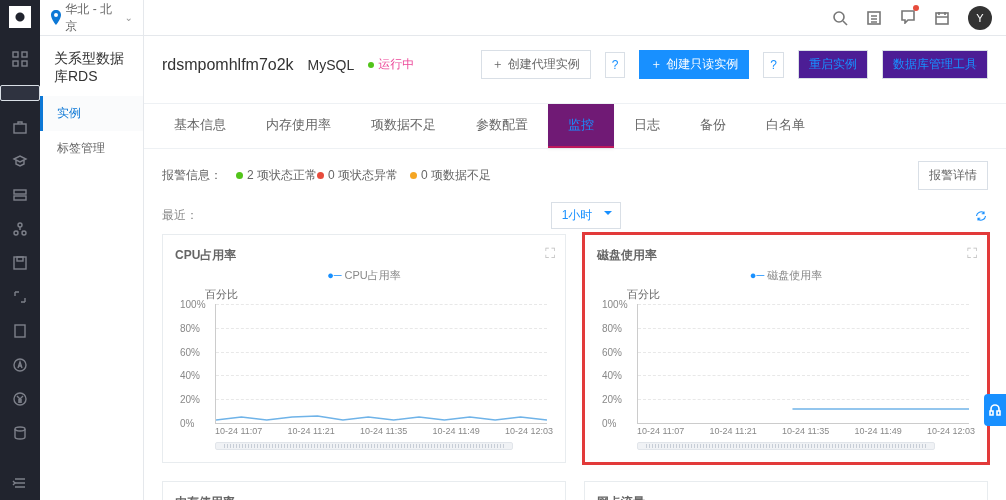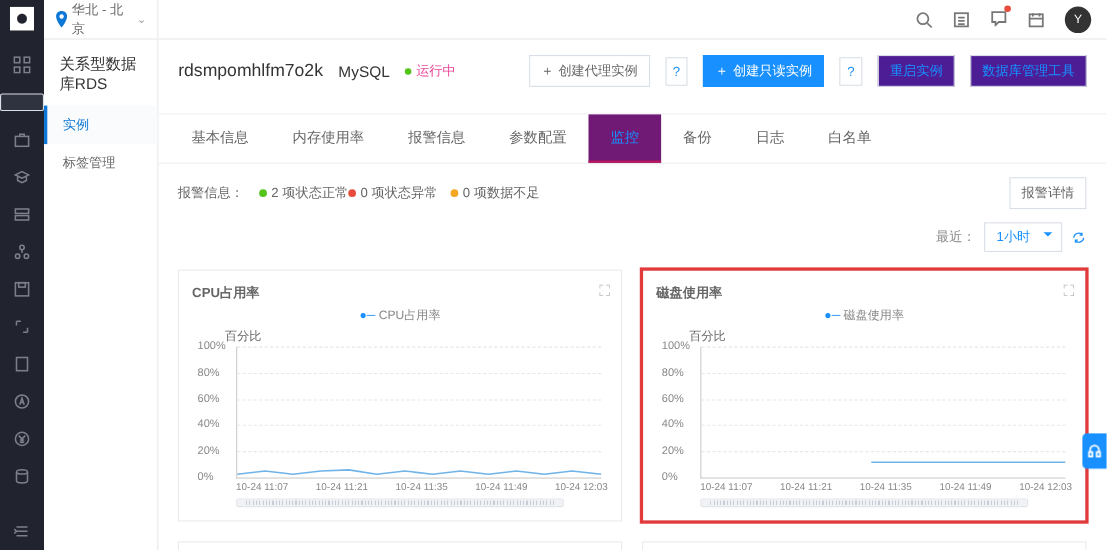--- a/index.html
+++ b/index.html
@@ -33,21 +33,21 @@
 .btn.primary{background:#1890ff;border-color:#1890ff;color:#fff}
 .btn.link{background:#4c1d95;color:#1890ff;border-color:#d9dfe6}
 .btn.q{padding:5px 6px;color:#1890ff}
 .tabs{display:flex;border-bottom:1px solid #eef1f4;padding-left:10px}
 .tabs a{padding:12px 20px;font-size:13px;color:#666;cursor:pointer}
 .tabs a.active{color:#1890ff;border-bottom:2px solid #be185d;background:#701a75;box-shadow:0 2px 3px rgba(0,0,0,.04)}
 .content{flex:1;padding:12px 18px;overflow:auto}
 .alarm{display:flex;align-items:center;gap:14px;font-size:12px;color:#666;margin-bottom:12px}
 .alarm .dot{width:7px;height:7px;border-radius:50%;display:inline-block;margin-right:4px;vertical-align:middle}
 .alarm .sp{flex:1}
-.recent{display:flex;justify-content:flex-end;align-items:center;gap:8px;font-size:12px;color:#888;margin-bottom:16px}
+.recent{display:flex;justify-content:space-between;align-items:center;gap:8px;font-size:12px;color:#888;margin-bottom:5px}
 .sel{border:1px solid #d9dfe6;padding:4px 28px 4px 10px;color:#1890ff;position:relative;cursor:pointer}
 .sel::after{content:"";position:absolute;right:8px;top:8px;border:4px solid transparent;border-top-color:#1890ff}
 .refresh{width:14px;height:14px;border:1px dashed transparent}
 .grid{display:flex;gap:18px;margin-bottom:18px}
 .card{flex:1;border:1px solid #e8ecef;padding:12px;position:relative;min-height:200px}
 .card.highlight{outline:3px solid #e23a3a;outline-offset:-1px}
 .card .ttl{font-size:12px;color:#666;font-weight:600}
 .card .expand{position:absolute;top:10px;right:10px;font-size:14px;color:#bbb;cursor:pointer}
 .legend{text-align:center;font-size:11px;color:#888;margin:4px 0}
 .legend .m{color:#1890ff;margin-right:3px}
@@ -167,25 +167,25 @@
       <button class="btn q">?</button>
       <button class="btn primary">＋ <span>创建只读实例</span></button>
       <button class="btn q">?</button>
       <button class="btn link">重启实例</button>
       <button class="btn link">数据库管理工具</button>
     </div>
 
     <div class="tabs" id="tabs">
         <a>基本信息</a>
         <a>内存使用率</a>
-        <a>报警信息</a>
+        <a>项数据不足</a>
         <a>参数配置</a>
         <a class="active">监控</a>
+        <a>日志</a>
         <a>备份</a>
-        <a>日志</a>
         <a>白名单</a>
       </div>
 
     <div class="content">
       <div class="alarm">
         <span>报警信息：</span>
         <span id="alarm-items"><span style="margin-right: 0;"><span class="dot" style="background:#52c41a"></span>2 项状态正常</span><span style="margin-right: 12px;"><span class="dot" style="background:#e74c3c"></span>0 项状态异常</span><span style="margin-right: 12px;"><span class="dot" style="background:#f5a623"></span>0 项数据不足</span></span>
         <span class="sp"></span>
         <button class="btn">报警详情</button>
       </div>

